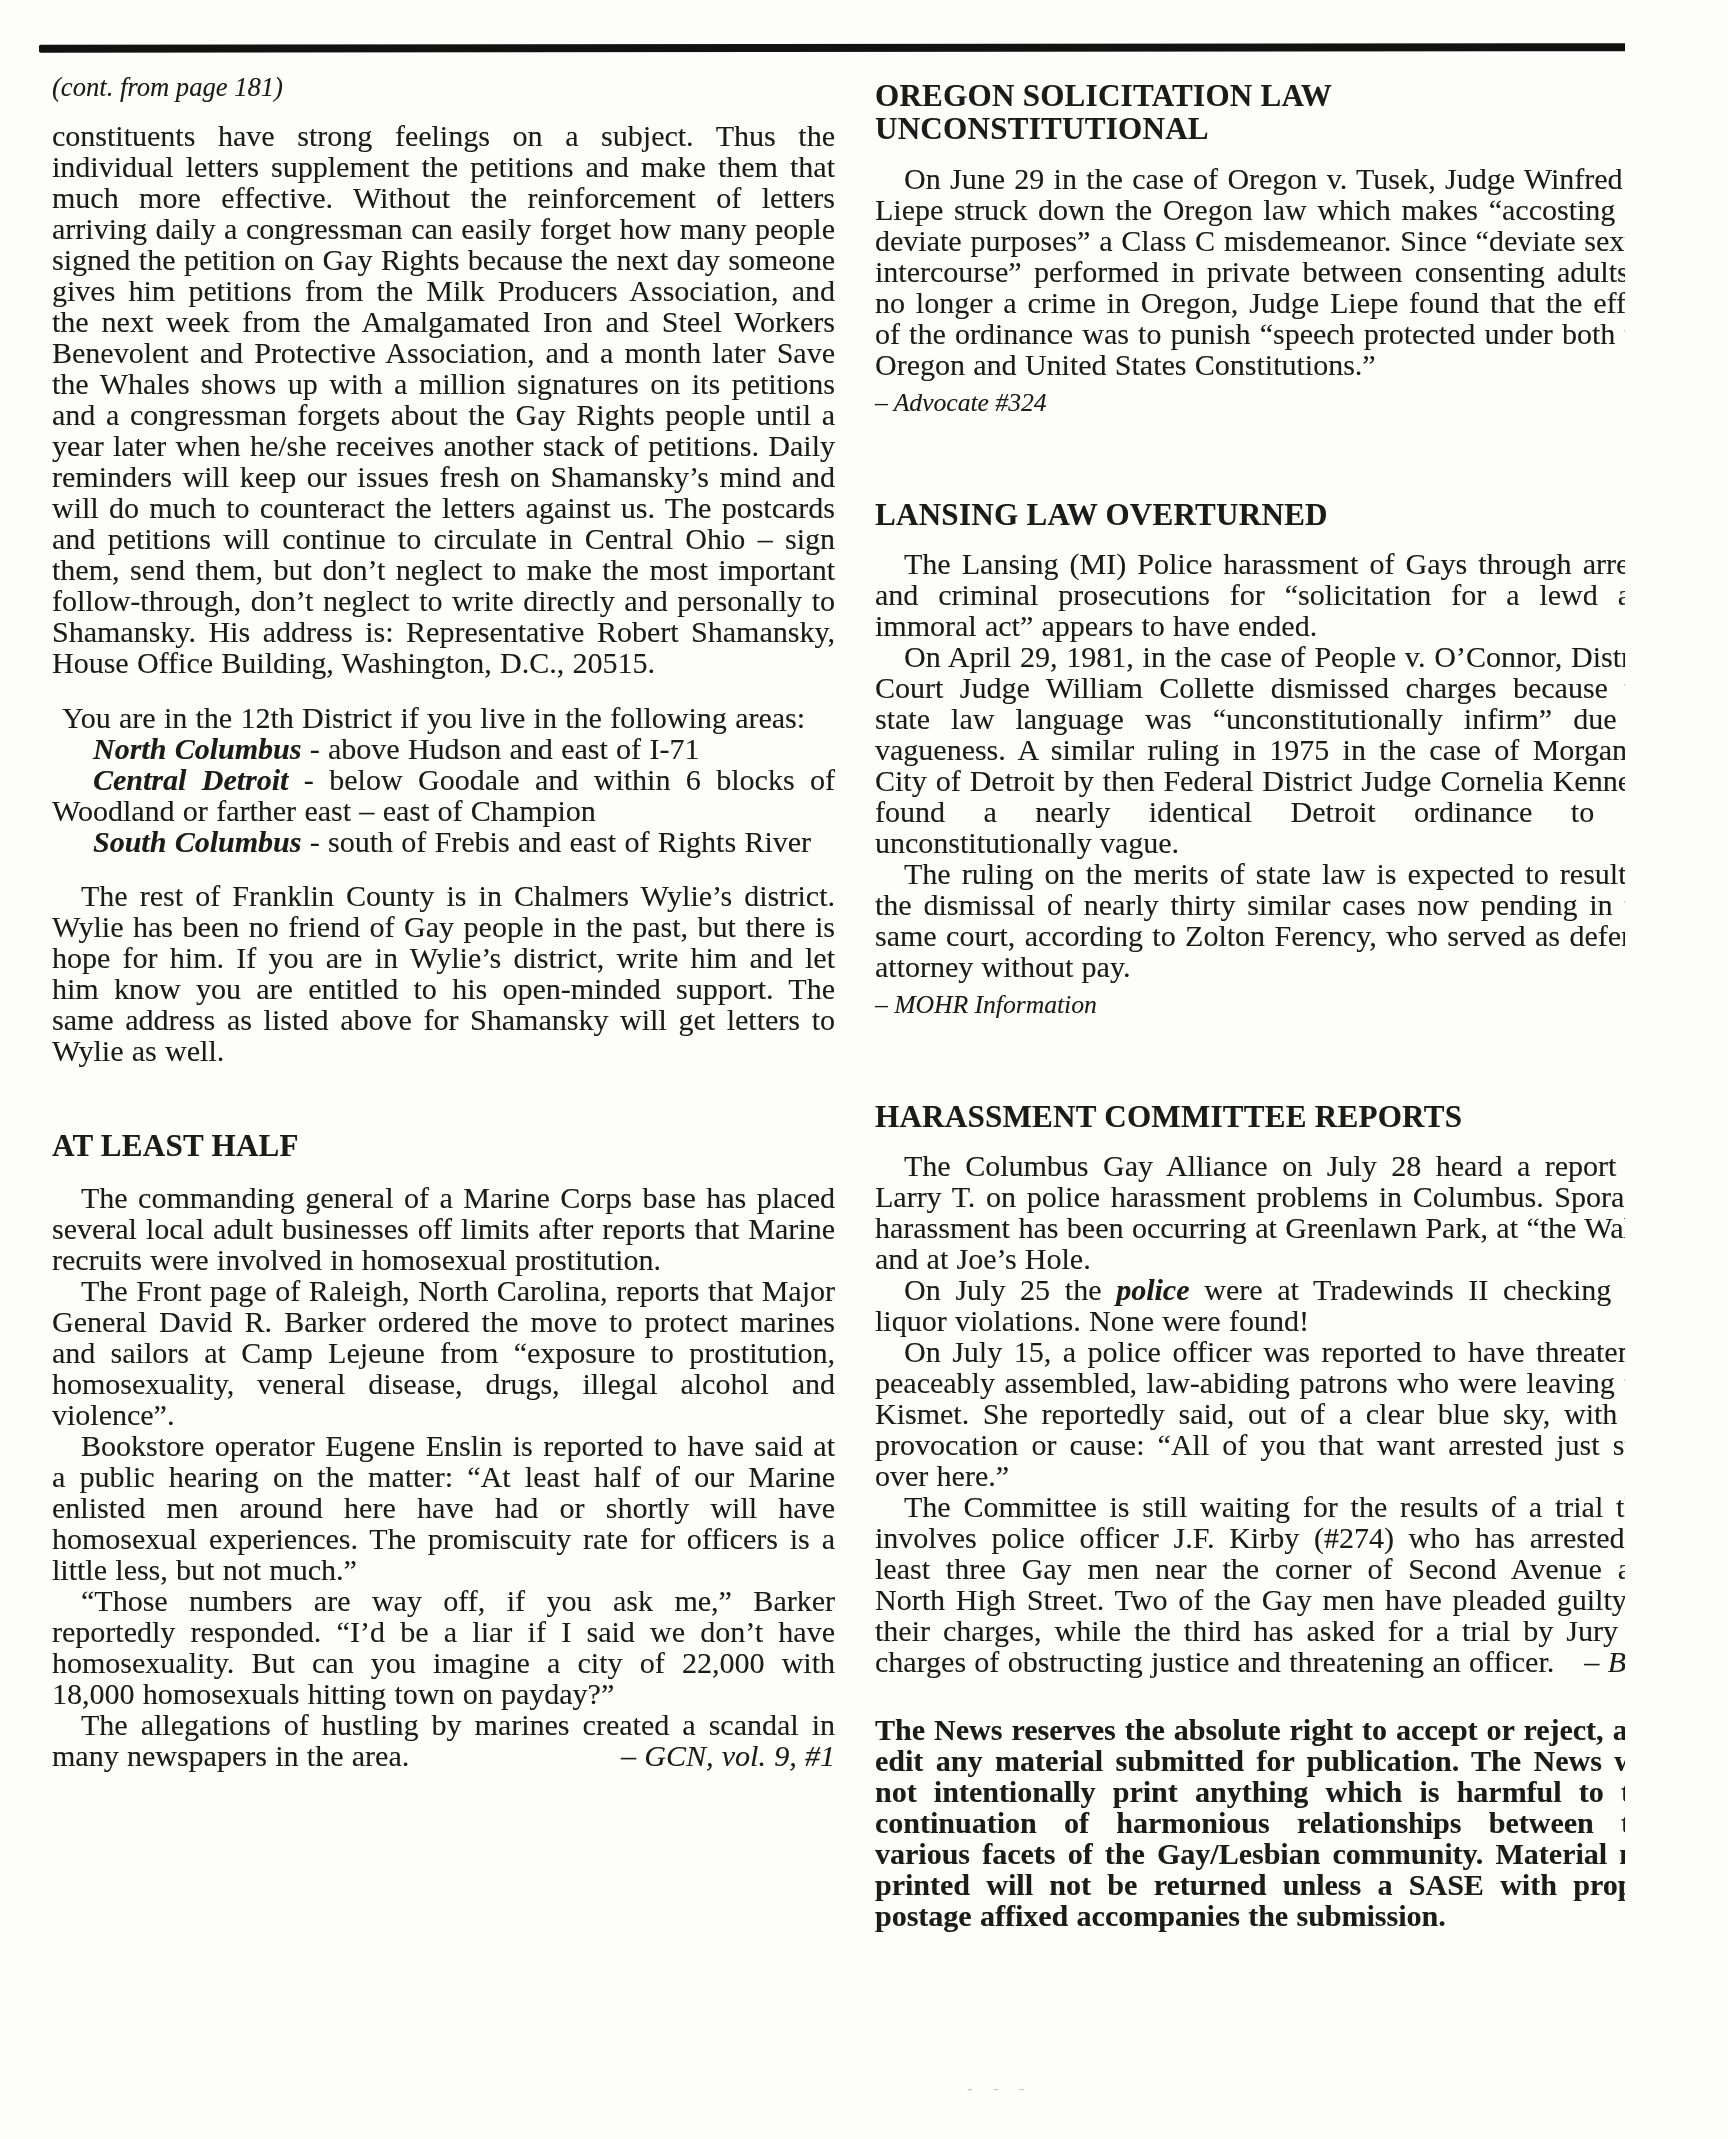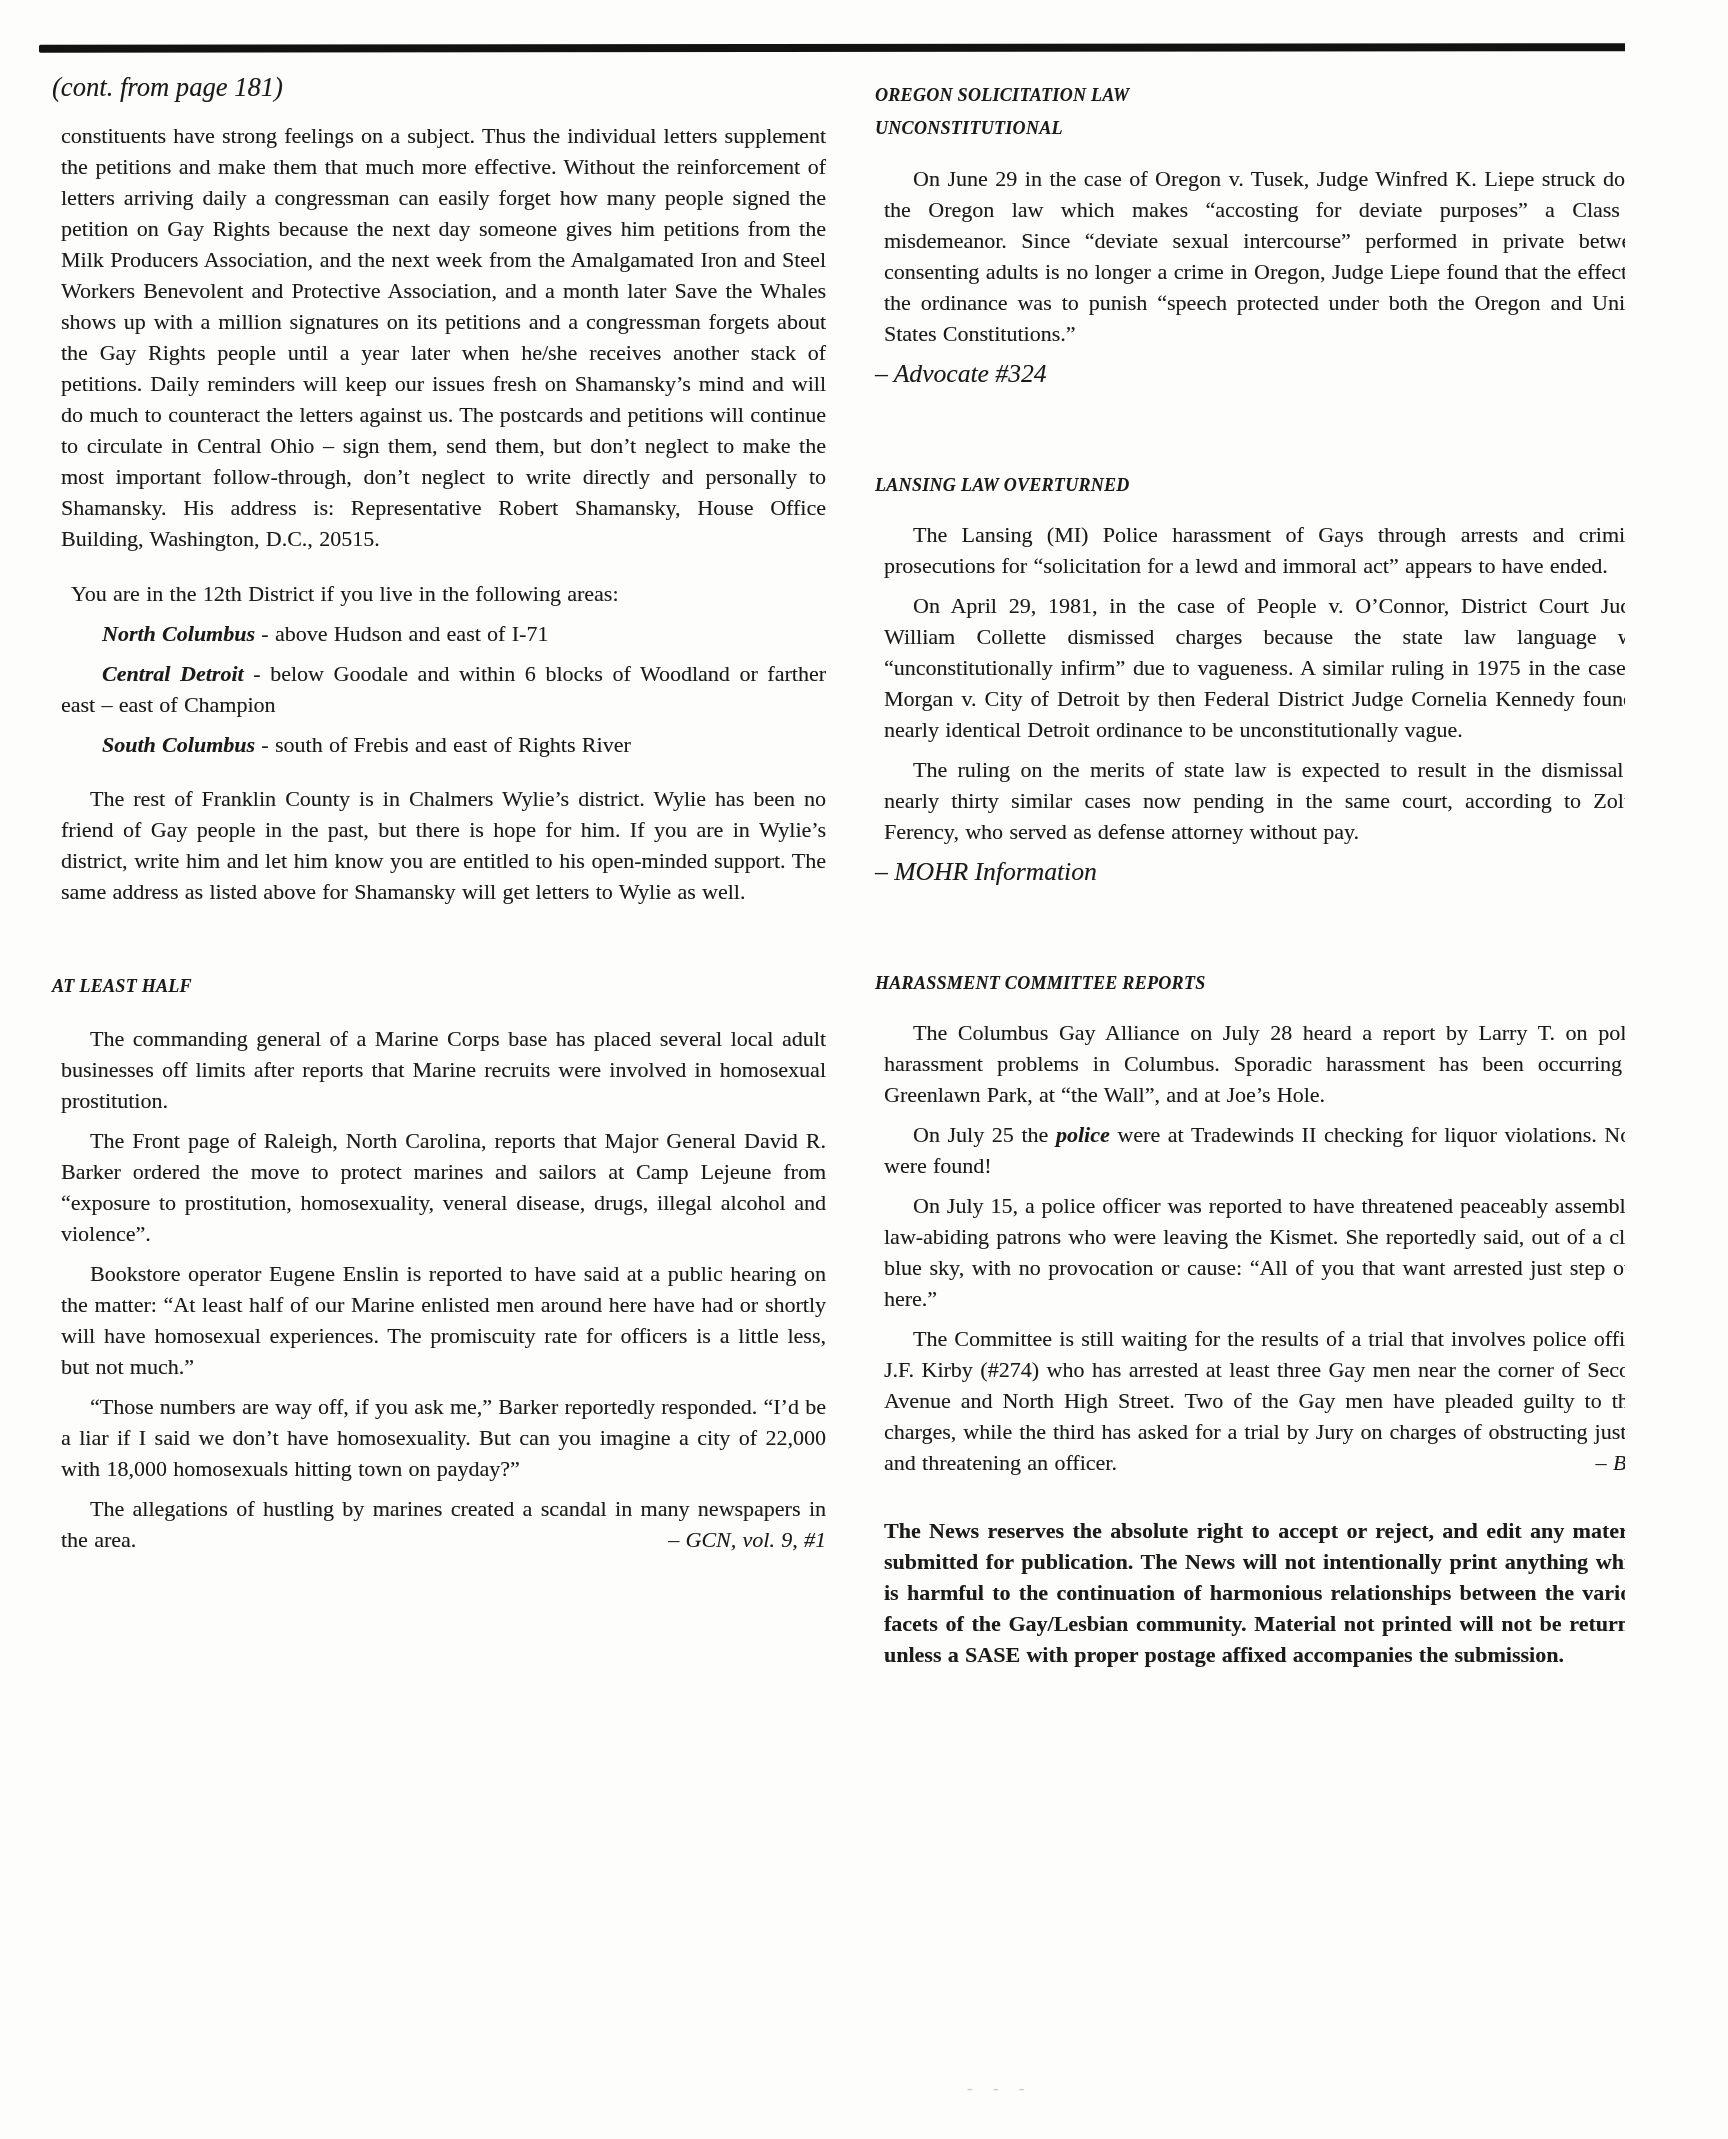--- a/index.html
+++ b/index.html
@@ -16,39 +16,39 @@
     transform:rotate(-0.06deg);
   }
   .columns {
     position:absolute; top:52px; left:52px;
     display:flex; gap:40px; align-items:flex-start;
   }
   .col-left  { width:783px; }
   .col-right { width:786px; }
 
   .body {
-    font-size:22px; line-height:31px; margin:9px;
+    font-size:30px; line-height:31px; margin:0;
     text-align:justify; word-spacing:0.8px;
   }
   .indent     { text-indent:29px; }
   .indent-sm  { text-indent:10px; }
   .district   { text-indent:41px; }
   .italic     { }
   .bi         { font-weight:bold; font-style:italic; }
 
   .cont-note {
     font-style:italic; font-size:26.6px; line-height:31px;
     margin:20px 0 17px 0;
   }
   .gap-top    { margin-top:24px; }
   .gap-top-sm { margin-top:23px; }
 
   .heading {
-    font-weight:bold; font-size:18px; line-height:33px;
-    margin:0; letter-spacing:0.3px; text-align:left;font-style:italic;
+    font-weight:bold; font-size:31px; line-height:33px;
+    margin:0; letter-spacing:0.3px; text-align:left;
   }
   .h-line   { display:block; }
   .h-right  { display:block; text-align:left; }
   .h-first  { margin-top:27px; margin-bottom:18px; }
   .h-mid    { margin-top:80px; margin-bottom:17px; }
   .h-left   { margin:63px 0 20px 0; }
 
   .attrib-line {
     font-size:25.6px; line-height:31px; font-style:italic;
     margin:7px 0 0 0;

